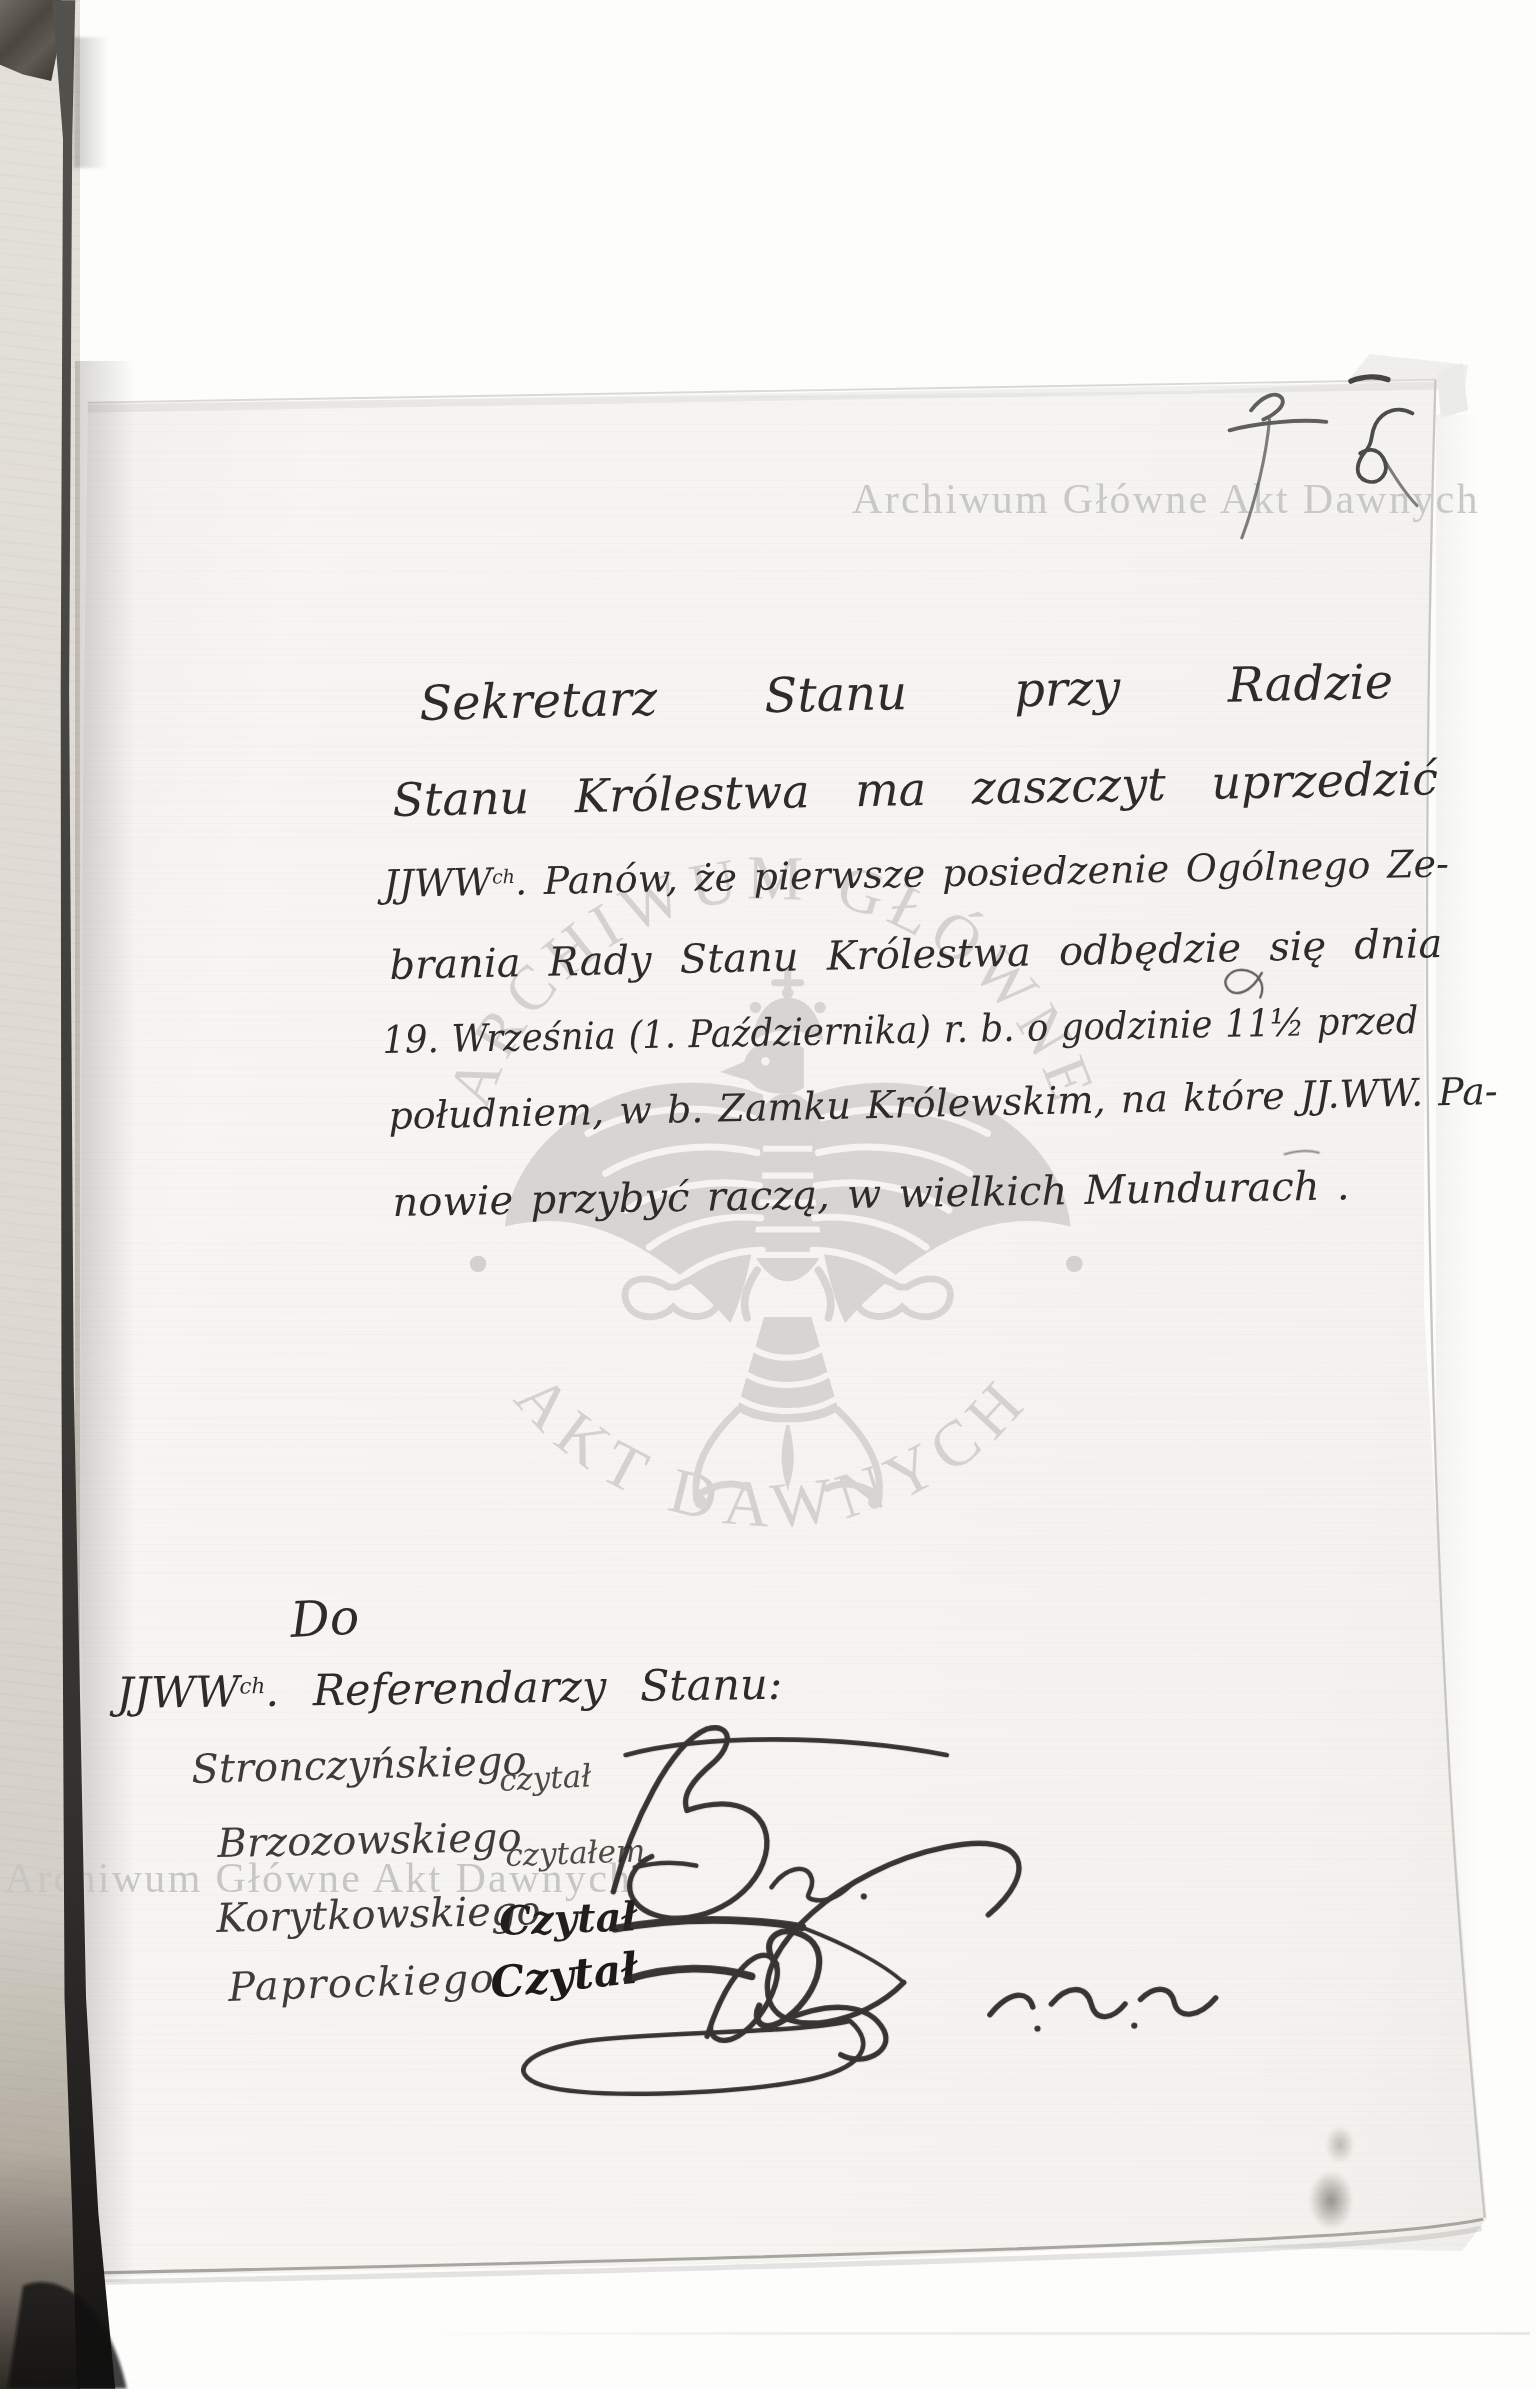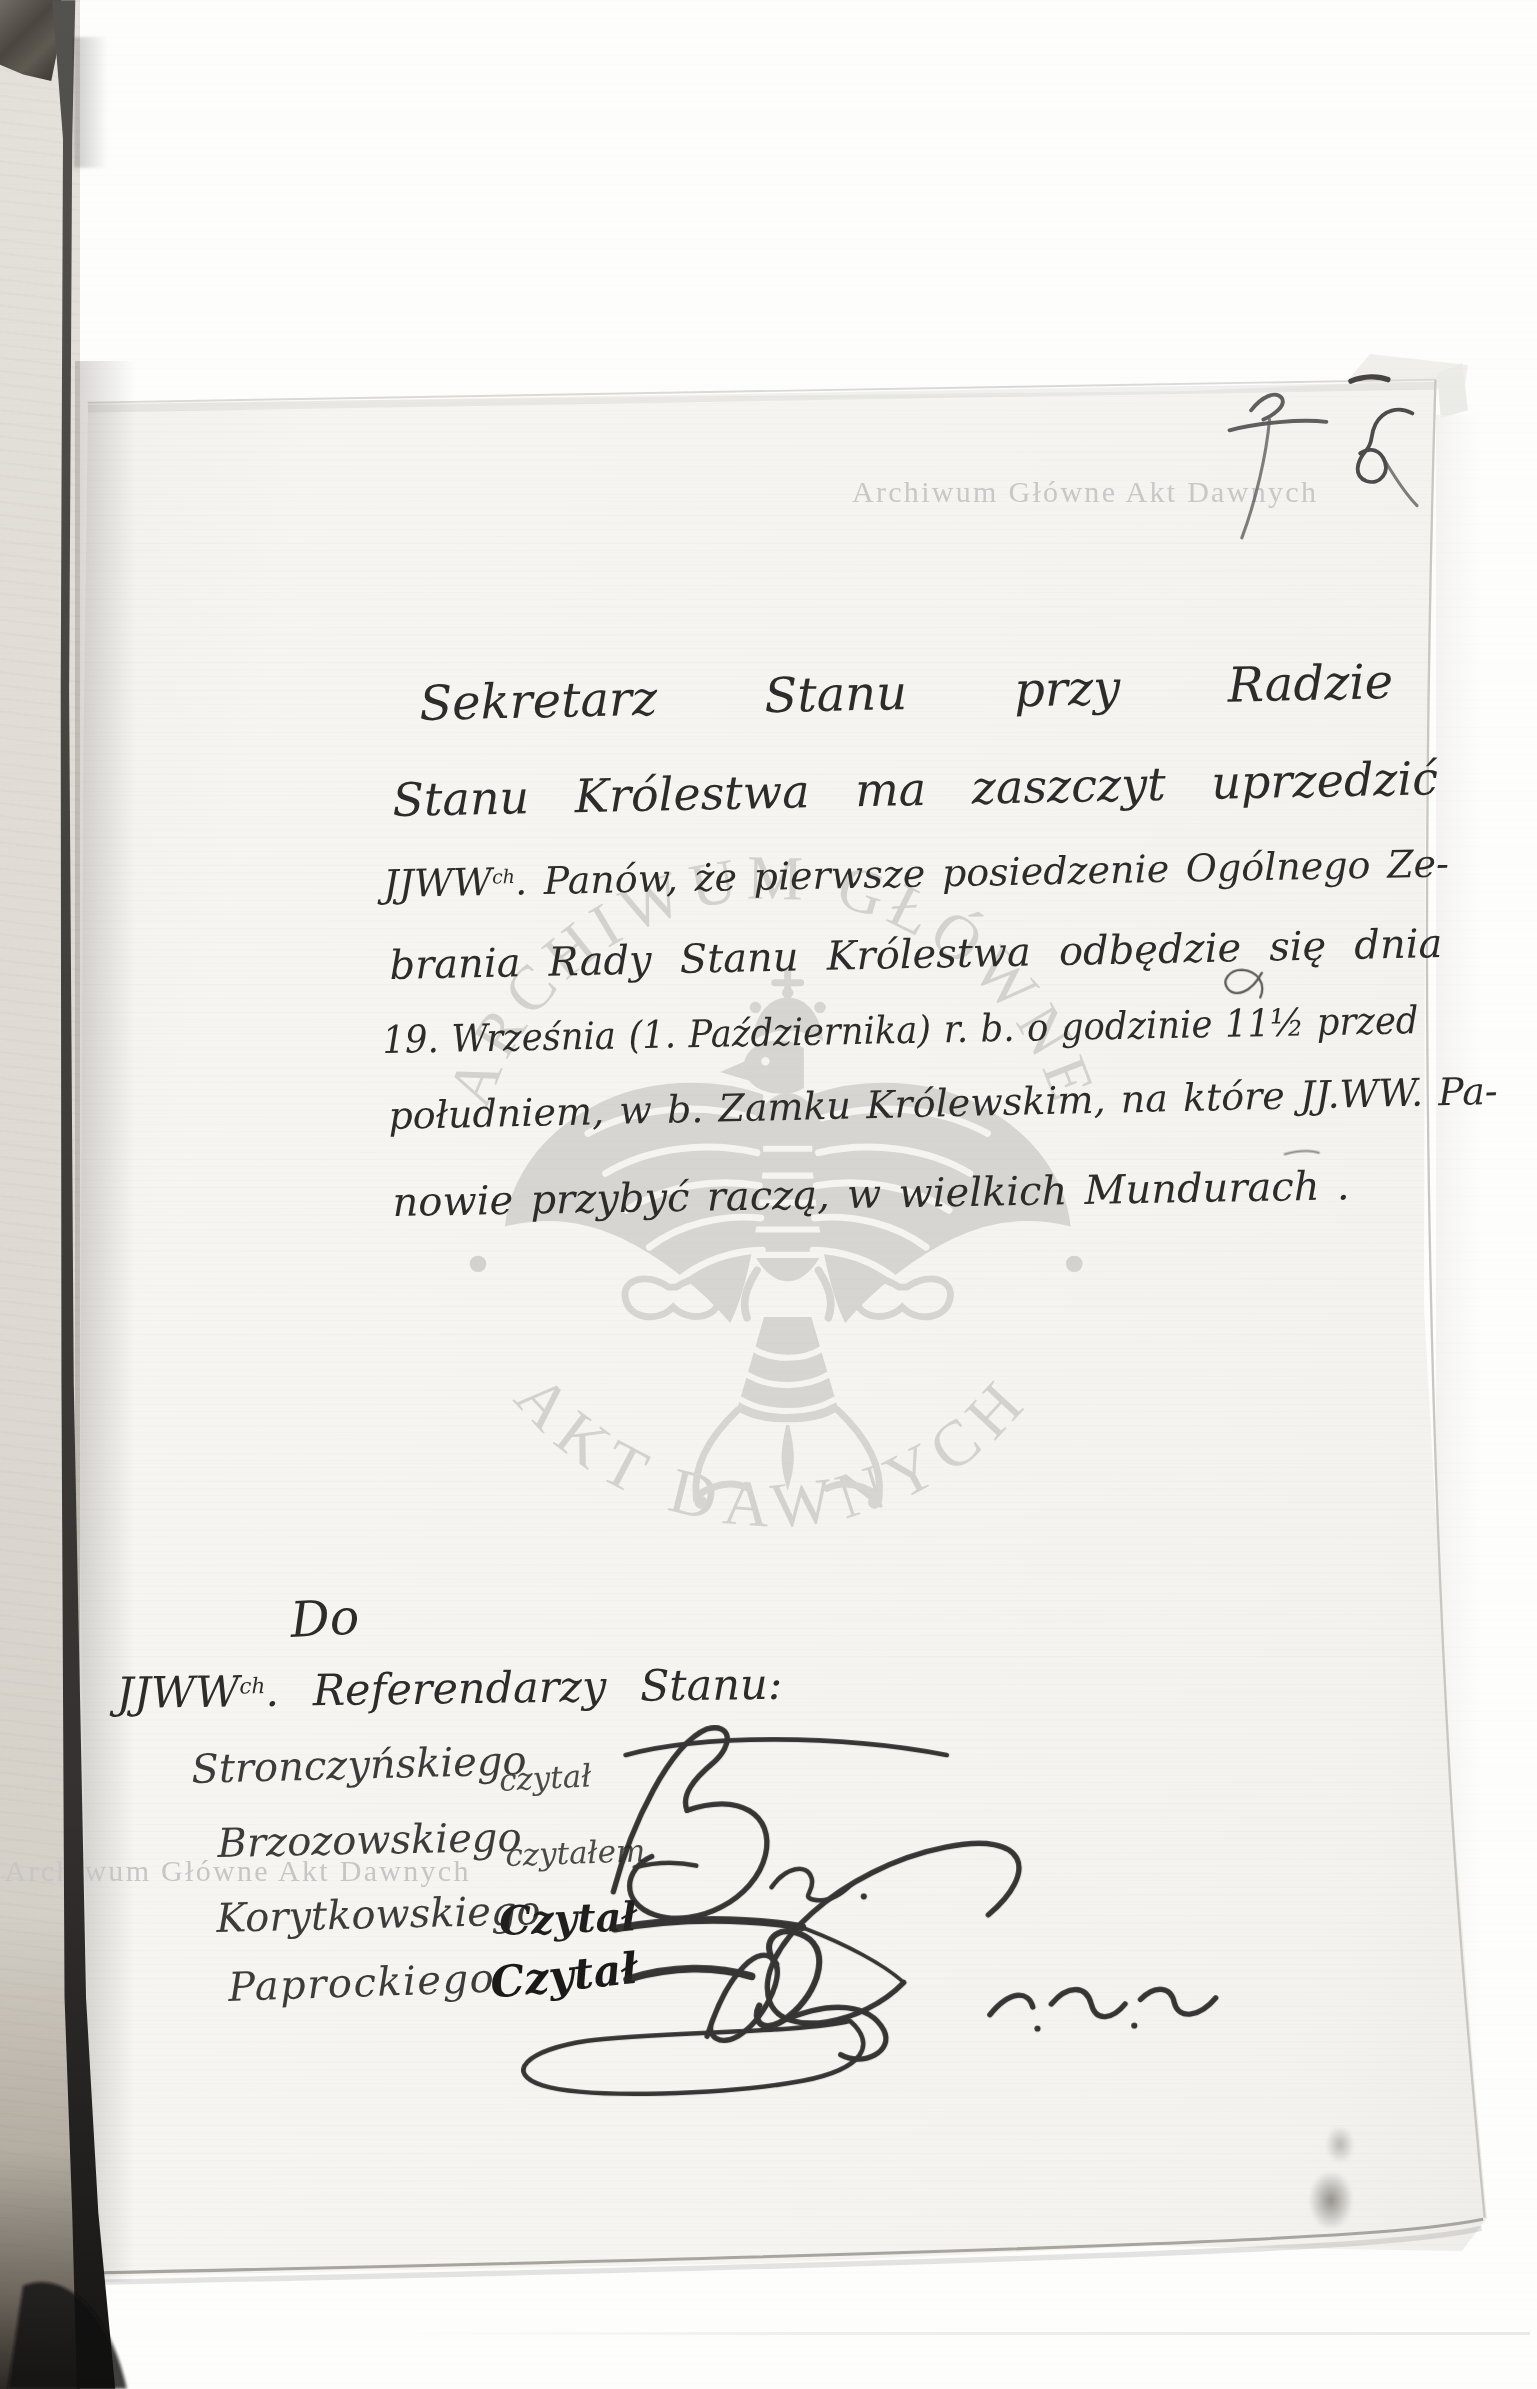--- a/index.html
+++ b/index.html
@@ -33,21 +33,21 @@
       17px 1923px,6.1px 1184px,9.2px 415px);}
   .page-texture{position:absolute;inset:0;
     background:repeating-linear-gradient(to bottom,rgba(120,110,95,.022) 0 0.8px,transparent 0.8px 7px);}
   .edges-svg,.marks-svg,.seal-svg{position:absolute;left:0;top:0;}
   .edges-svg{z-index:2;}
   .seal-svg{z-index:3;}
   .marks-svg{z-index:5;}
 
   
   .wm-corner{position:absolute;z-index:3;font-family:"Liberation Serif",serif;
-    font-size:30px;letter-spacing:2.3px;color:#c8c8c7;white-space:nowrap;}
+    font-size:42px;letter-spacing:2.3px;color:#c8c8c7;white-space:nowrap;}
   .wm-top{left:852px;top:475px;}
   .wm-bottom{left:4.6px;top:1854px;color:#c6c6c5;}
 
   
   .ink{position:absolute;inset:0;z-index:4;}
   .script{position:absolute;font-family:"DejaVu Serif",serif;font-style:italic;
     color:#2e2c2a;white-space:nowrap;transform-origin:left bottom;}
   .sup{font-size:.5em;vertical-align:.6em;}
   .l1{left:420px;top:675px;font-size:48px;word-spacing:92px;transform:rotate(-1.3deg);}
   .l2{left:393px;top:773px;font-size:46px;word-spacing:31px;transform:rotate(-1.2deg);}

